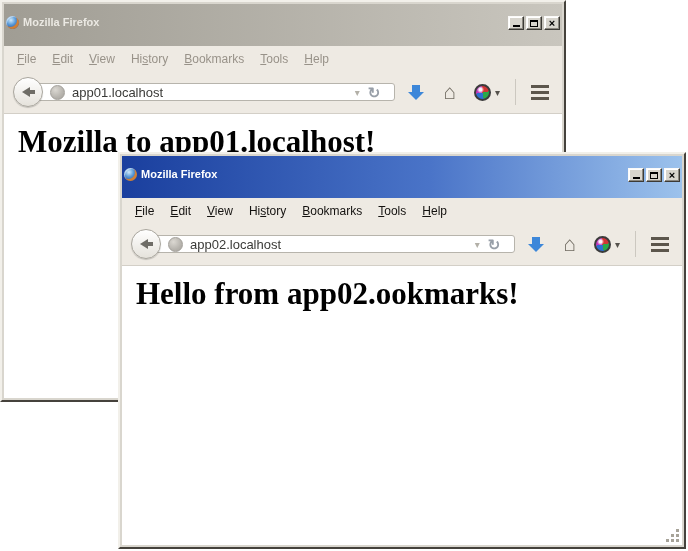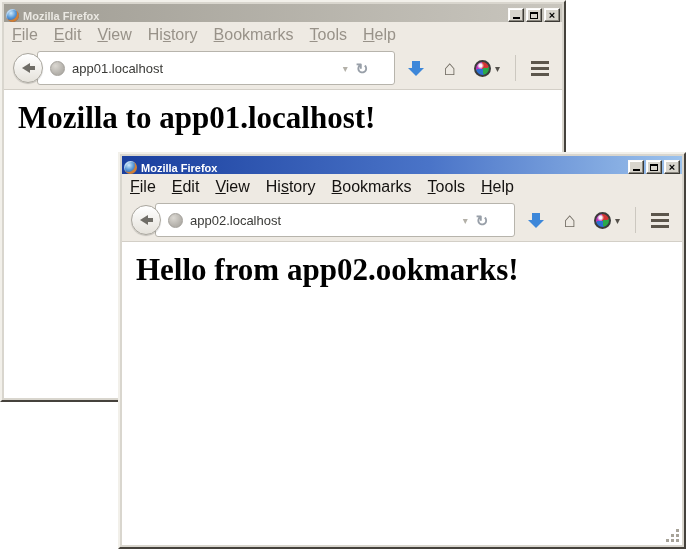--- a/index.html
+++ b/index.html
@@ -10,22 +10,22 @@
   
   .win{
     position:absolute;box-sizing:border-box;
     border:2px solid;border-color:#f2f0ea #45423c #45423c #f2f0ea;
     background:#d9d6ce;padding:2px;display:flex;flex-direction:column;
   }
   #win-back{left:0;top:0;width:566px;height:402px;z-index:1;}
   #win-front{left:118px;top:152px;width:568px;height:397px;z-index:2;}
   
   .titlebar{
-    flex:0 0 18px;height:18px;display:flex;align-items:flex-end;
-    padding:0 2px;overflow:hidden;
+    flex:0 0 18px;height:18px;display:flex;align-items:flex-start;
+    padding:12px 2px;overflow:hidden;
   }
   .win--active  .titlebar{background:linear-gradient(90deg,#1a3f9e 0%,#4a74c8 55%,#9cc2ec 100%);}
   .win--inactive .titlebar{background:linear-gradient(90deg,#a09d94 0%,#c9c6be 100%);}
   .ff-icon{
     width:13px;height:13px;border-radius:50%;flex:0 0 13px;
     background:radial-gradient(circle at 38% 32%,#cfe9fb 0%,#5b9bd8 38%,#1d4e9e 80%);
     box-shadow:inset -2px -2px 0 rgba(235,130,30,.85), inset 1px 1px 0 rgba(255,255,255,.5);
   }
   .title-text{font-size:11px;font-weight:bold;margin-left:4px;white-space:nowrap;}
   .win--active  .title-text{color:#ffffff;}
@@ -37,44 +37,44 @@
     box-shadow:inset -1px -1px 0 #8a877f,inset 1px 1px 0 #ffffff;
     display:flex;align-items:center;justify-content:center;
     font-size:10px;font-weight:bold;color:#000;line-height:1;
   }
   .glyph-min{width:7px;height:2px;background:#000;align-self:flex-end;margin:0 0 2px 0;}
   .glyph-max{width:8px;height:7px;box-sizing:border-box;border:1px solid #000;border-top-width:2px;}
   .glyph-close{font-size:11px;font-weight:bold;transform:translateY(-0.5px);}
   
   .menubar{
     flex:0 0 25px;height:25px;display:flex;align-items:center;
-    background:#eeeae3;font-size:16px;
+    background:#eeeae3;padding-left:5px;font-size:12px;
   }
   .win--active  .menubar{color:#141210;}
   .win--inactive .menubar{color:#989289;}
   .menu-item{padding:2px 8px;white-space:nowrap;}
   .menu-item .mn-key{text-decoration:underline;}
   
   .toolbar{
     flex:0 0 42px;height:42px;display:flex;align-items:center;
     background:#eeeae3;padding:0 9px;border-bottom:1px solid #d3cfc7;
   }
   .back-btn{
     width:30px;height:30px;border-radius:50%;flex:0 0 30px;box-sizing:border-box;
     border:1px solid #a9a69e;background:linear-gradient(#ffffff,#e5e2db);
     display:flex;align-items:center;justify-content:center;
     position:relative;z-index:2;box-shadow:0 1px 1px rgba(0,0,0,.18);
   }
   .arrow-left{display:flex;align-items:center;}
   .arrow-left .ah{width:0;height:0;border-top:5px solid transparent;border-bottom:5px solid transparent;border-right:8px solid #6f6d67;}
   .arrow-left .as{width:5px;height:4px;background:#6f6d67;}
   .urlbar{
-    flex:1;height:34px;box-sizing:border-box;margin-left:-6px;min-width:0;
+    flex:1;height:18px;box-sizing:border-box;margin-left:-6px;min-width:0;
     background:#fff;border:1px solid #b7b4ac;border-radius:3px;
-    display:flex;align-items:center;padding:0 24px 0 12px;
+    display:flex;align-items:center;padding:0 12px 0 12px;
   }
   .globe-icon{
     width:15px;height:15px;border-radius:50%;flex:0 0 15px;box-sizing:border-box;
     border:1px solid #a3a09a;
     background:radial-gradient(circle at 35% 30%,#dbd8d2 0%,#b7b4ae 60%,#a5a29c 100%);
   }
   .url-input{
     flex:1;min-width:0;border:none;outline:none;background:transparent;
     font-family:"Liberation Sans",sans-serif;font-size:13px;color:#3a3a37;
     margin-left:7px;padding:0;

